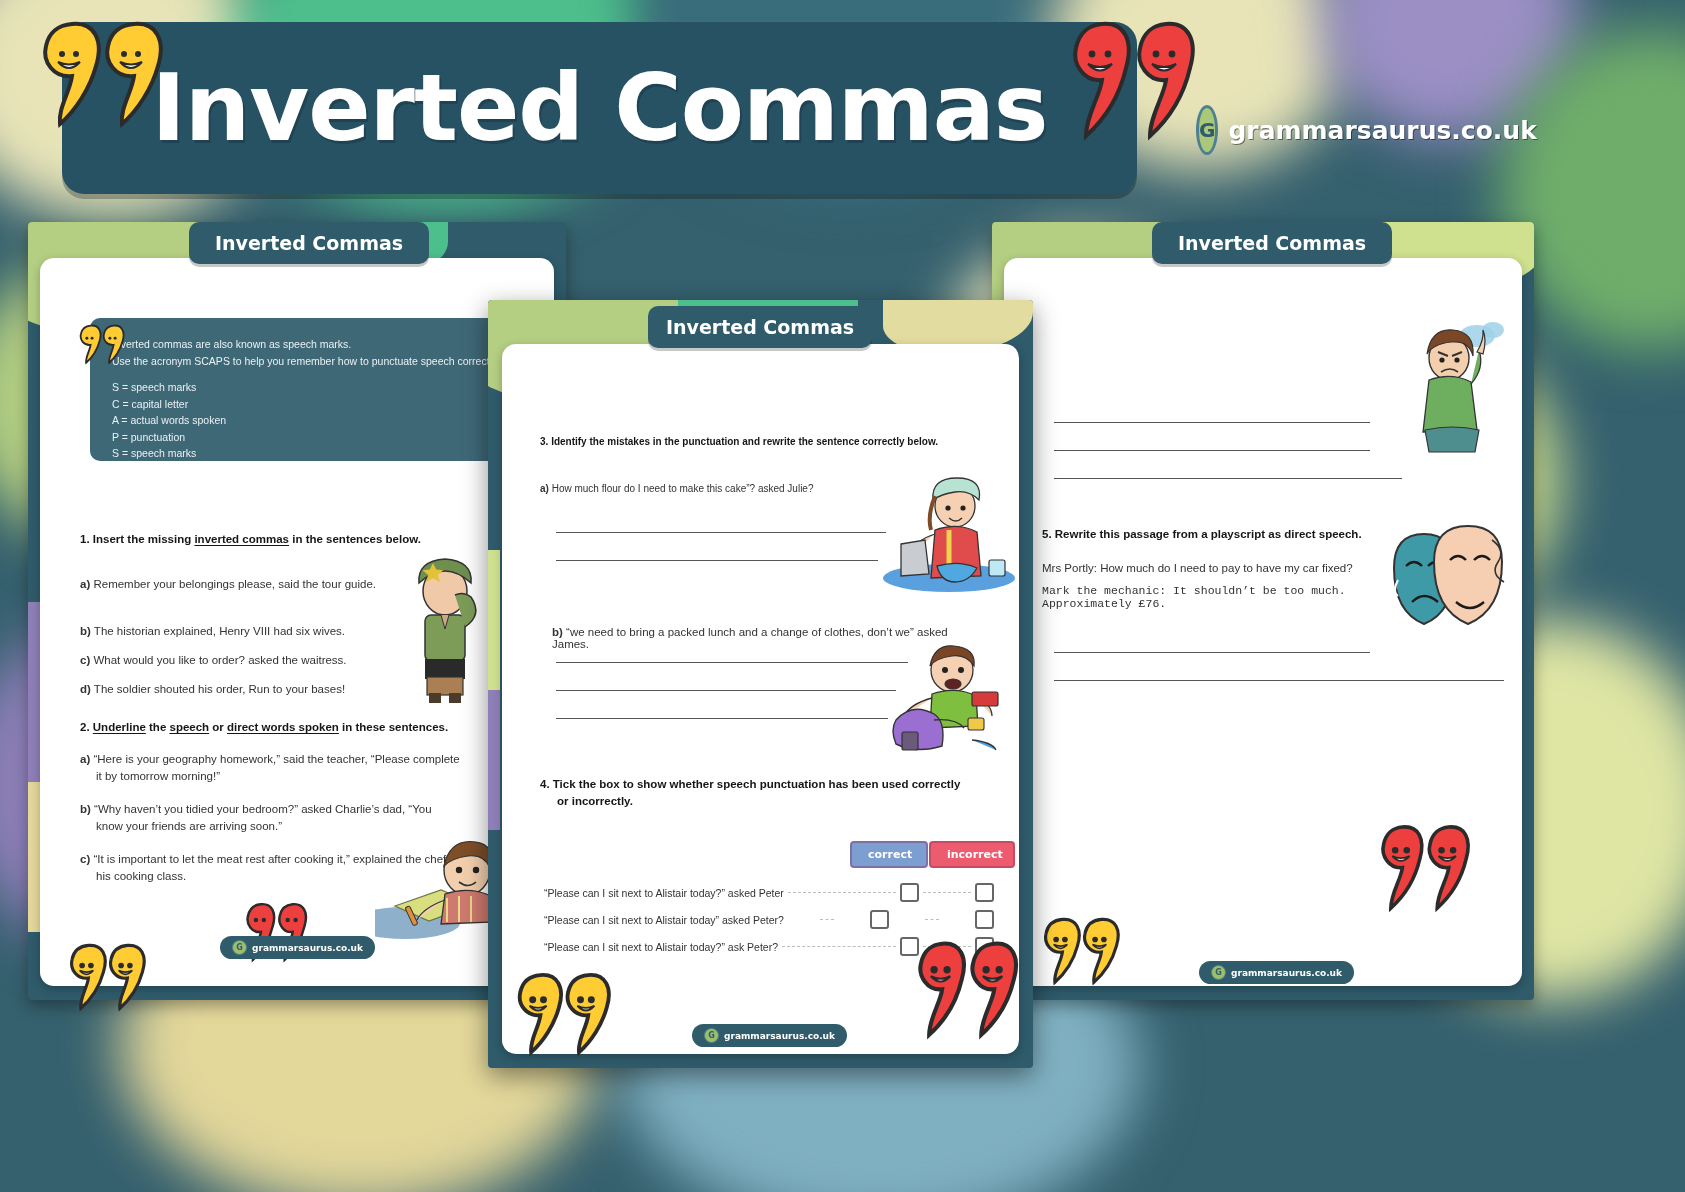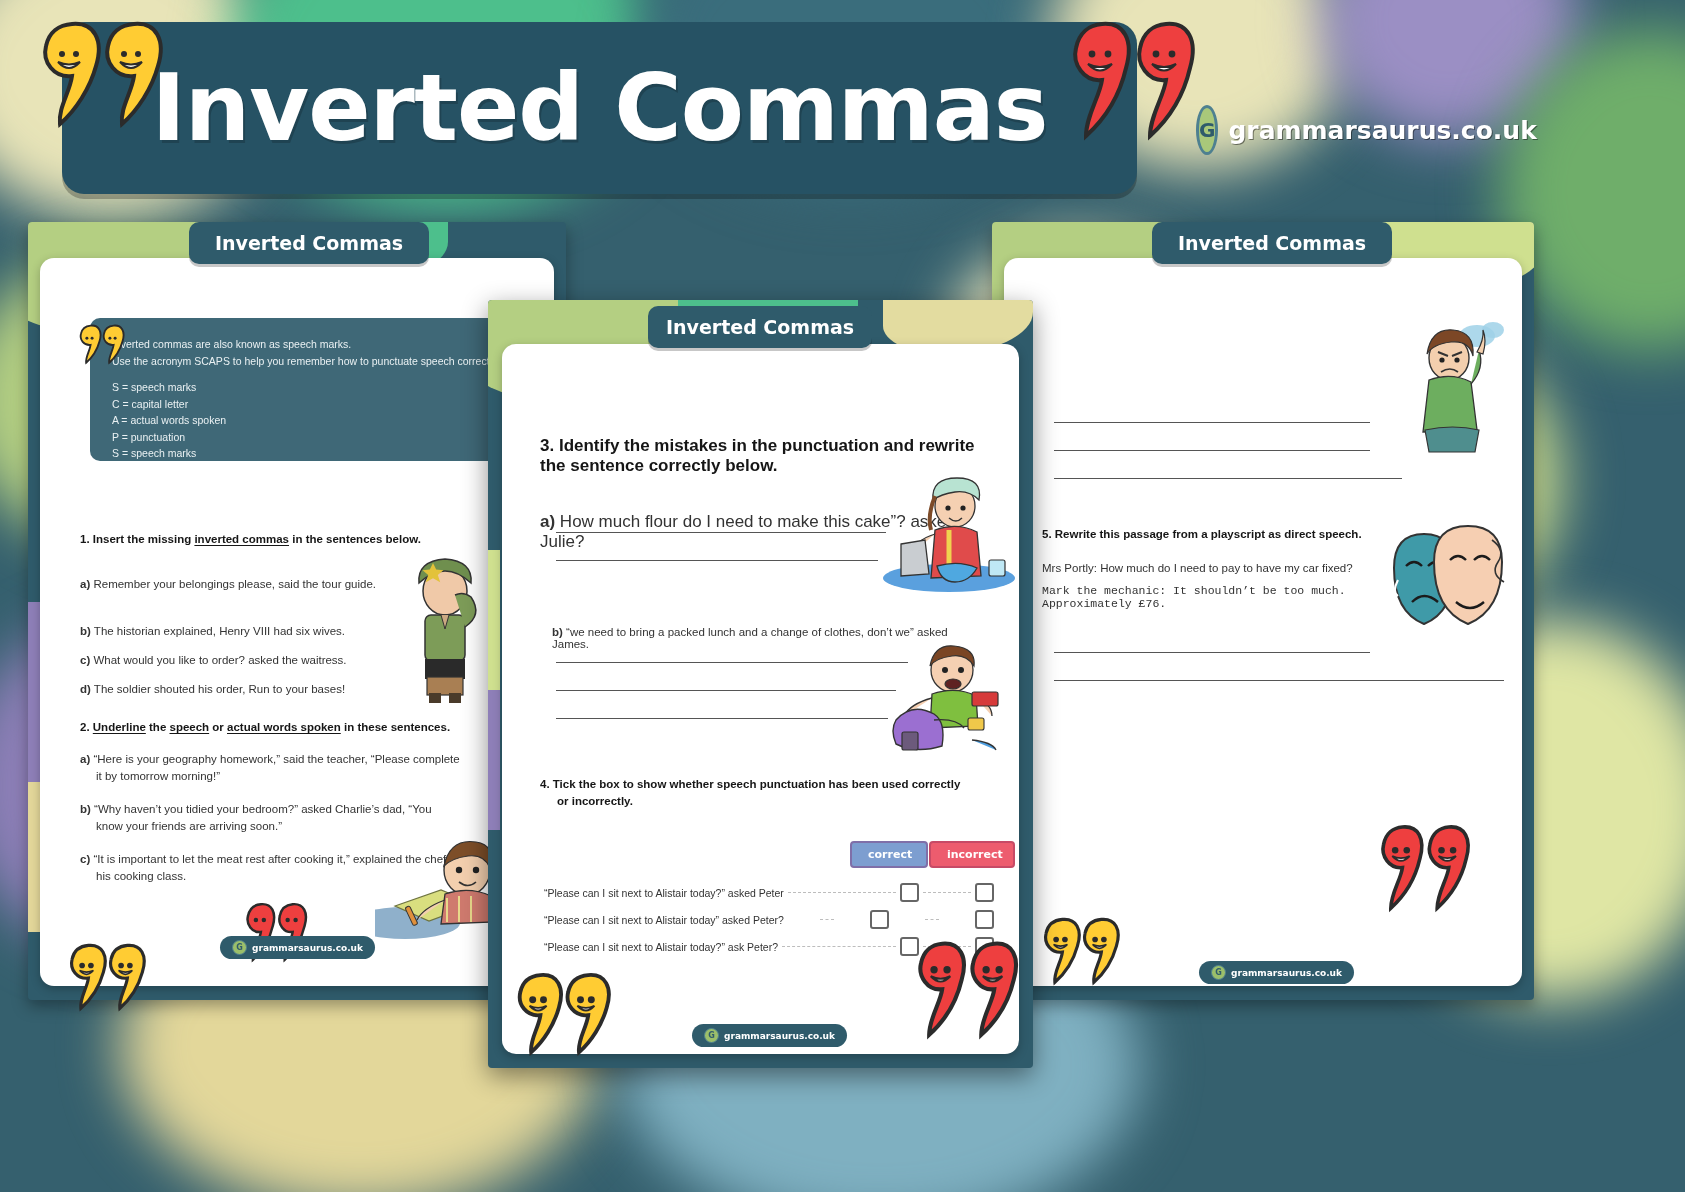--- a/index.html
+++ b/index.html
@@ -155,21 +155,21 @@
       </div>
       <div style="margin-top:17px;" class="q-item">
         <b>d)</b>
         <span>The soldier shouted his order, Run to your bases!</span>
       </div>
     </div>
 
     <div style="position:absolute;left:40px;top:463px;width:380px;font-size:11.5px;">
       <div class="q-head">
         <span>2.</span>
-        <u>Underline</u><span> the </span><u>speech</u><span> or </span><u>actual words spoken</u><span> in these sentences.</span>
+        <u>Underline</u><span> the </span><u>speech</u><span> or </span><u>direct words spoken</u><span> in these sentences.</span>
       </div>
       <div style="margin-top:18px;padding-left:16px;text-indent:-16px;line-height:17px;" class="q-item">
         <b>a)</b>
         <span>“Here is your geography homework,” said the teacher, “Please complete it by tomorrow morning!”</span>
       </div>
       <div style="margin-top:16px;padding-left:16px;text-indent:-16px;line-height:17px;" class="q-item">
         <b>b)</b>
         <span>“Why haven’t you tidied your bedroom?” asked Charlie’s dad, “You know your friends are arriving soon.”</span>
       </div>
       <div style="margin-top:16px;padding-left:16px;text-indent:-16px;line-height:17px;" class="q-item">
@@ -339,21 +339,21 @@
   <div class="page-bg" style="box-shadow:0 8px 26px rgba(0,0,0,.45);">
     <div style="position:absolute;left:-20px;top:-10px;width:230px;height:110px;background:#b4cf82;border-radius:0 0 70% 40%;"></div>
     <div style="position:absolute;left:190px;top:-20px;width:180px;height:80px;background:#4dbf8c;border-radius:0 0 50% 50%;"></div>
     <div style="position:absolute;left:395px;top:-16px;width:150px;height:70px;background:#e3dca0;border-radius:0 0 60% 40%;"></div>
     <div style="position:absolute;left:-10px;top:250px;width:22px;height:140px;background:#cfe08f;"></div>
     <div style="position:absolute;left:-10px;top:390px;width:22px;height:140px;background:#8e7fb8;"></div>
   </div>
 
   <div class="page-white" style="left:14px;top:44px;width:517px;height:710px;">
 
-    <div style="position:absolute;left:38px;top:92px;width:460px;font-size:17px;">
+    <div style="position:absolute;left:38px;top:92px;width:460px;font-size:10px;">
       <div class="q-head">
         <span>3.</span>
         <span>Identify the mistakes in the punctuation and rewrite the sentence correctly below.</span>
       </div>
       <div style="margin-top:36px;" class="q-item">
         <b>a)</b>
         <span>How much flour do I need to make this cake”? asked Julie?</span>
       </div>
     </div>
     <div class="rule" style="position:absolute;left:54px;top:188px;width:330px;"></div>

